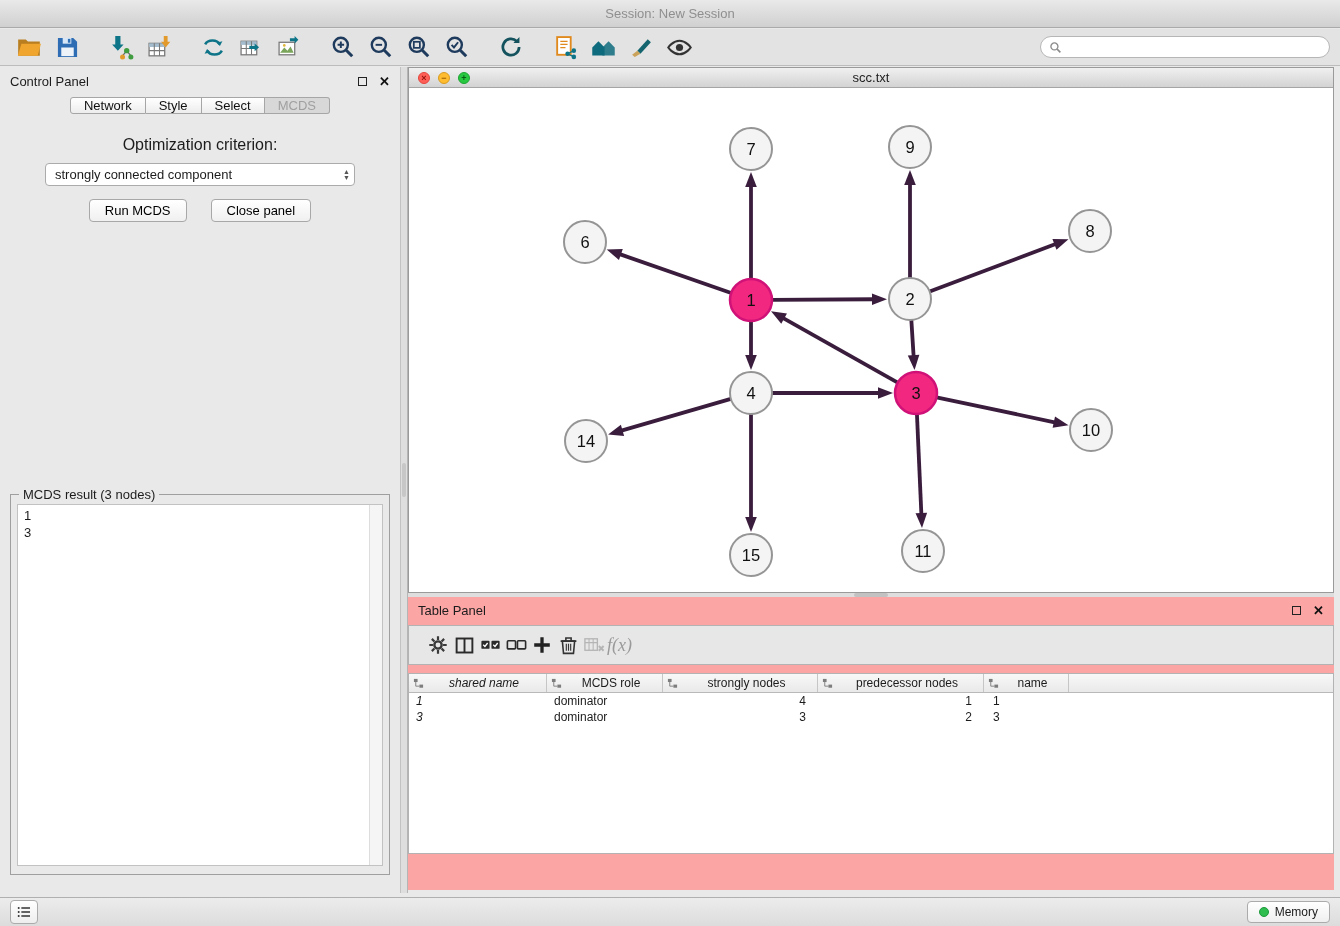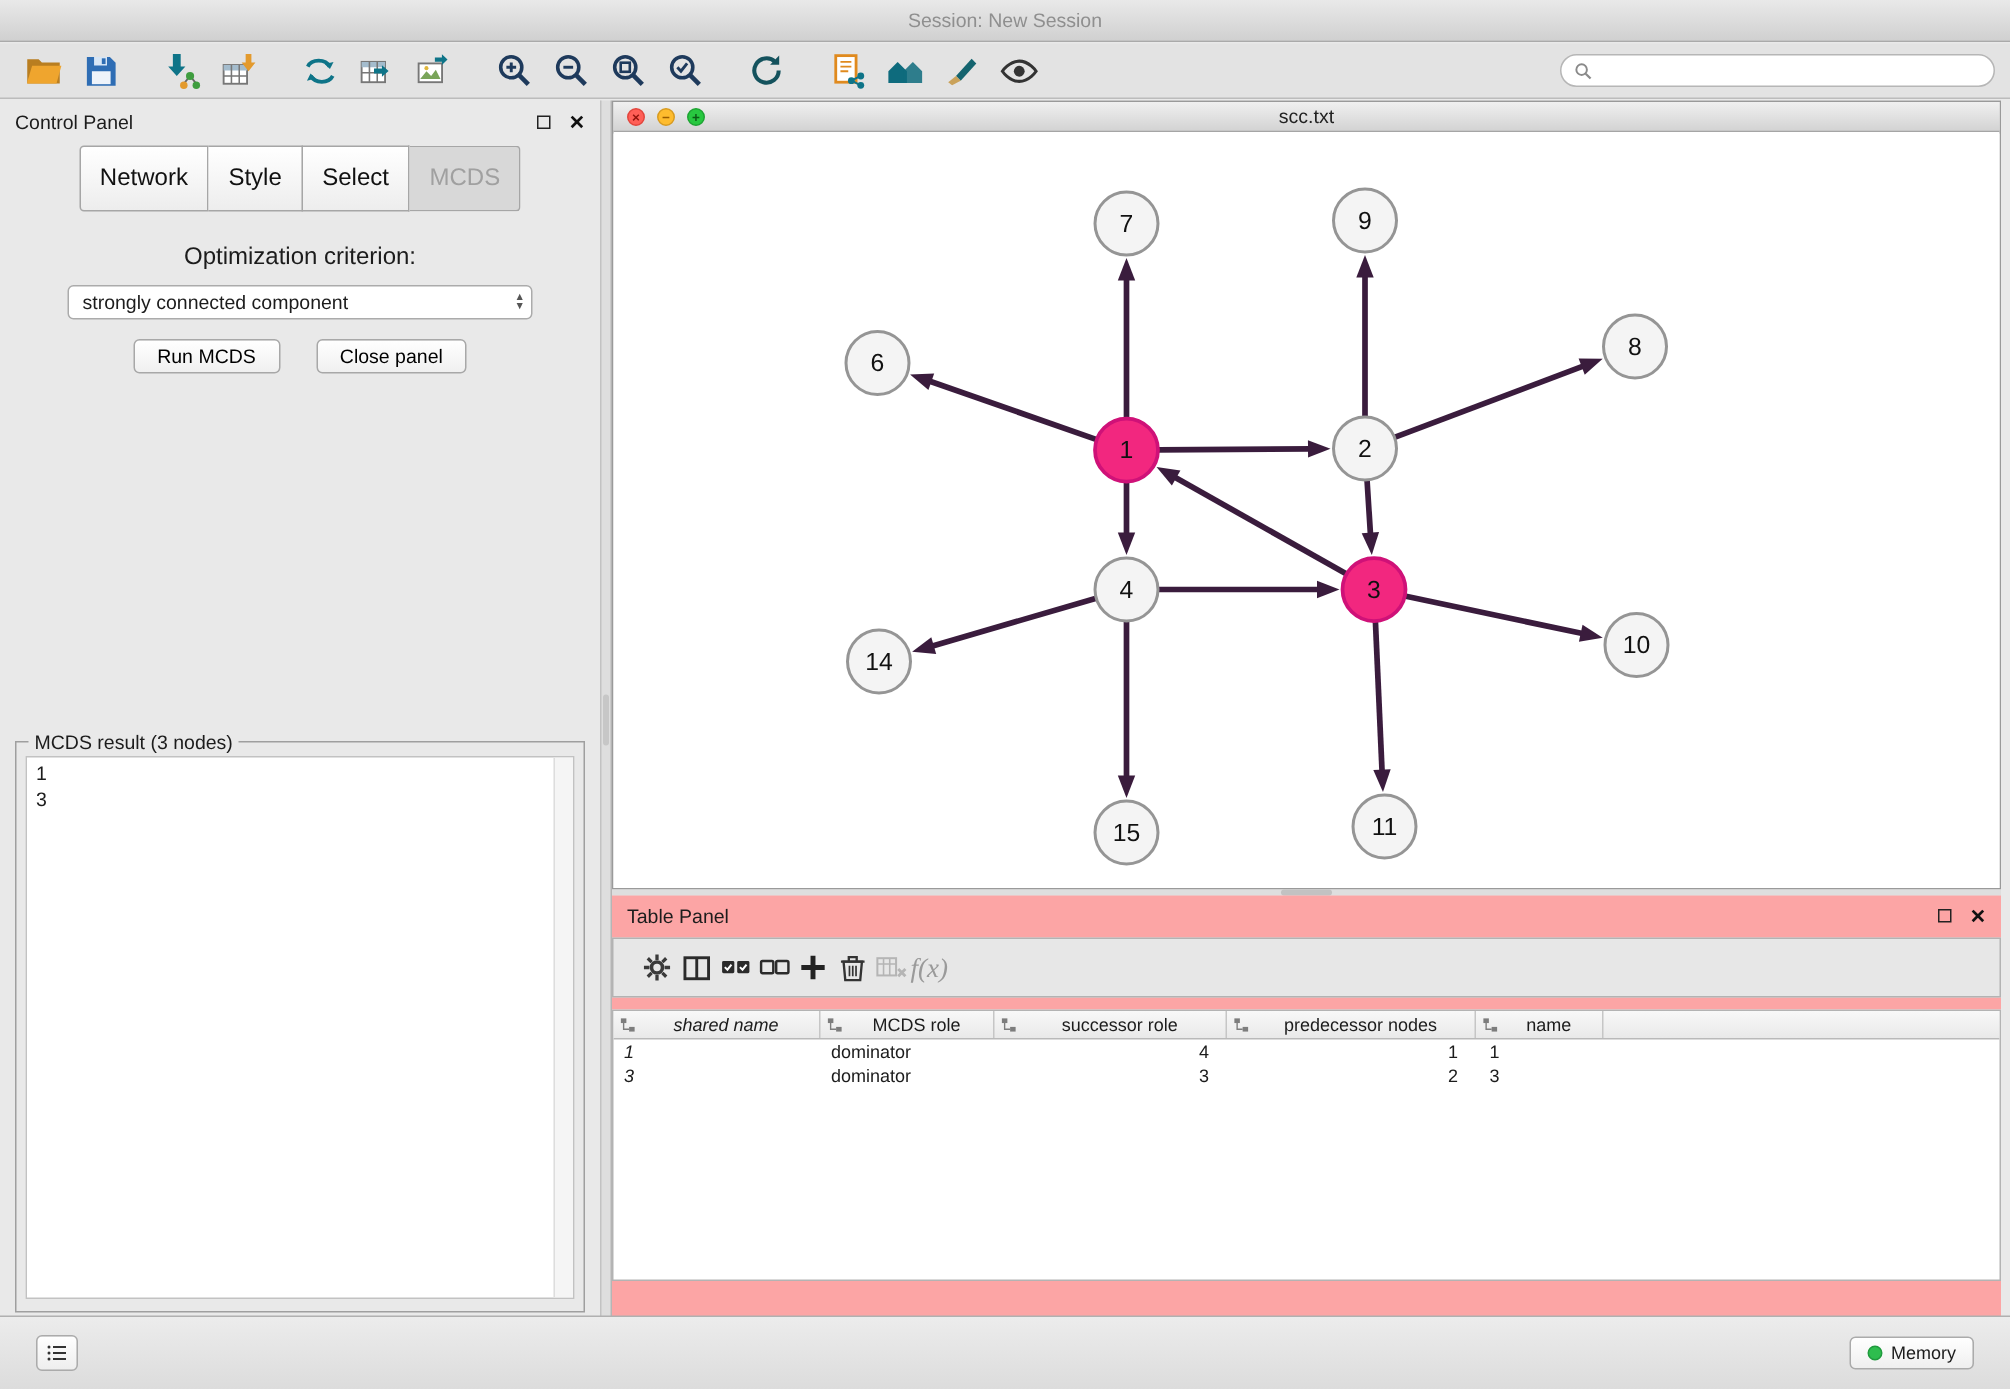--- a/index.html
+++ b/index.html
@@ -30,21 +30,21 @@
   
   .control-panel { position:absolute; top:67px; left:0; width:400px; bottom:33px; background:#e9e9e9; }
   .v-splitter { position:absolute; top:67px; left:400px; width:8px; bottom:33px; background:#dedede; border-left:1px solid #c2c2c2; border-right:1px solid #b5b5b5; }
   .v-splitter .grip { position:absolute; top:396px; left:1px; width:4px; height:34px; background:#c7c7c7; border-radius:2px; }
   .cp-header { height:28px; display:flex; align-items:center; padding:0 10px; font-size:13px; }
   .panel-controls { margin-left:auto; display:flex; gap:12px; align-items:center; }
   .float-box { width:9px; height:9px; border:1.5px solid #222; display:inline-block; }
   .close-x { font-size:13px; font-weight:bold; color:#111; line-height:1; }
   .cp-tabs { display:flex; justify-content:center; margin-top:2px; }
   .tab {
-    font-size:16px; padding:12px 13px; background:linear-gradient(#ffffff,#ededed);
+    font-size:13px; padding:0 13px; background:linear-gradient(#ffffff,#ededed);
     border:1px solid #a6a6a6; border-left:none; color:#111; cursor:default;
   }
   .tab:first-child { border-left:1px solid #a6a6a6; border-radius:3px 0 0 3px; }
   .tab:last-child { border-radius:0 3px 3px 0; }
   .tab.active { background:#d8d8d8; color:#a0a0a0; }
   .opt-label { margin-top:22px; text-align:center; font-size:16px; }
   .combo {
     position:relative; margin:9px auto 0; width:310px; height:23px; background:#fff;
     border:1px solid #ababab; border-radius:4px; font-size:13px;
   }
@@ -96,23 +96,23 @@
   .td { white-space:nowrap; overflow:hidden; }
   .c0 { width:138px; padding-left:7px;font-style:italic; }
   .c1 { width:116px; padding-left:7px; }
   .c2 { width:155px; text-align:right; padding-right:12px; }
   .c3 { width:166px; text-align:right; padding-right:12px; }
   .c4 { width:85px; padding-left:9px; }
   .th.c0,.th.c1,.th.c2,.th.c3,.th.c4 { padding:0 4px; text-align:center; }
   .tp-tabs { position:absolute; bottom:8px; left:0; right:0; display:flex; justify-content:center; }
   
   .statusbar {
-    position:absolute; bottom:0; left:0; right:0; height:49px;
+    position:absolute; bottom:0; left:0; right:0; height:29px;
     background:linear-gradient(#ececec,#dcdcdc); border-top:1px solid #b0b0b0;
-    display:flex; align-items:center; padding:0 24px;justify-content:space-between;
+    display:flex; align-items:center; padding:0 10px;justify-content:space-between;
   }
   .sb-btn { width:28px; height:24px; border:1px solid #ababab; border-radius:4px; background:linear-gradient(#fff,#eee); display:flex; align-items:center; justify-content:center; }
   .memory-btn {
     margin-left:auto; display:flex; align-items:center; gap:6px;
     border:1px solid #ababab; border-radius:4px; background:linear-gradient(#fff,#efefef);
     padding:3px 11px; font-size:12px; cursor:default;
   }
   .mem-dot { width:10px; height:10px; border-radius:50%; background:#2ebd4e; border:1px solid #1f9a3d; }
 </style>
 </head>
@@ -440,21 +440,21 @@
                 <path d="M3 4.4v4.5h4" stroke="#7d7d7d" fill="none" stroke-width="1"></path>
               </svg>
               <span class="th-label">MCDS role</span>
             </div>
             <div class="th c2">
               <svg width="11" height="11" viewBox="0 0 12 12">
                 <rect x="1" y="1" width="4" height="3.4" fill="#7d7d7d"></rect>
                 <rect x="7" y="7.2" width="4" height="3.4" fill="#7d7d7d"></rect>
                 <path d="M3 4.4v4.5h4" stroke="#7d7d7d" fill="none" stroke-width="1"></path>
               </svg>
-              <span class="th-label">successor role</span>
+              <span class="th-label">strongly nodes</span>
             </div>
             <div class="th c3">
               <svg width="11" height="11" viewBox="0 0 12 12">
                 <rect x="1" y="1" width="4" height="3.4" fill="#7d7d7d"></rect>
                 <rect x="7" y="7.2" width="4" height="3.4" fill="#7d7d7d"></rect>
                 <path d="M3 4.4v4.5h4" stroke="#7d7d7d" fill="none" stroke-width="1"></path>
               </svg>
               <span class="th-label">predecessor nodes</span>
             </div>
             <div class="th c4">

